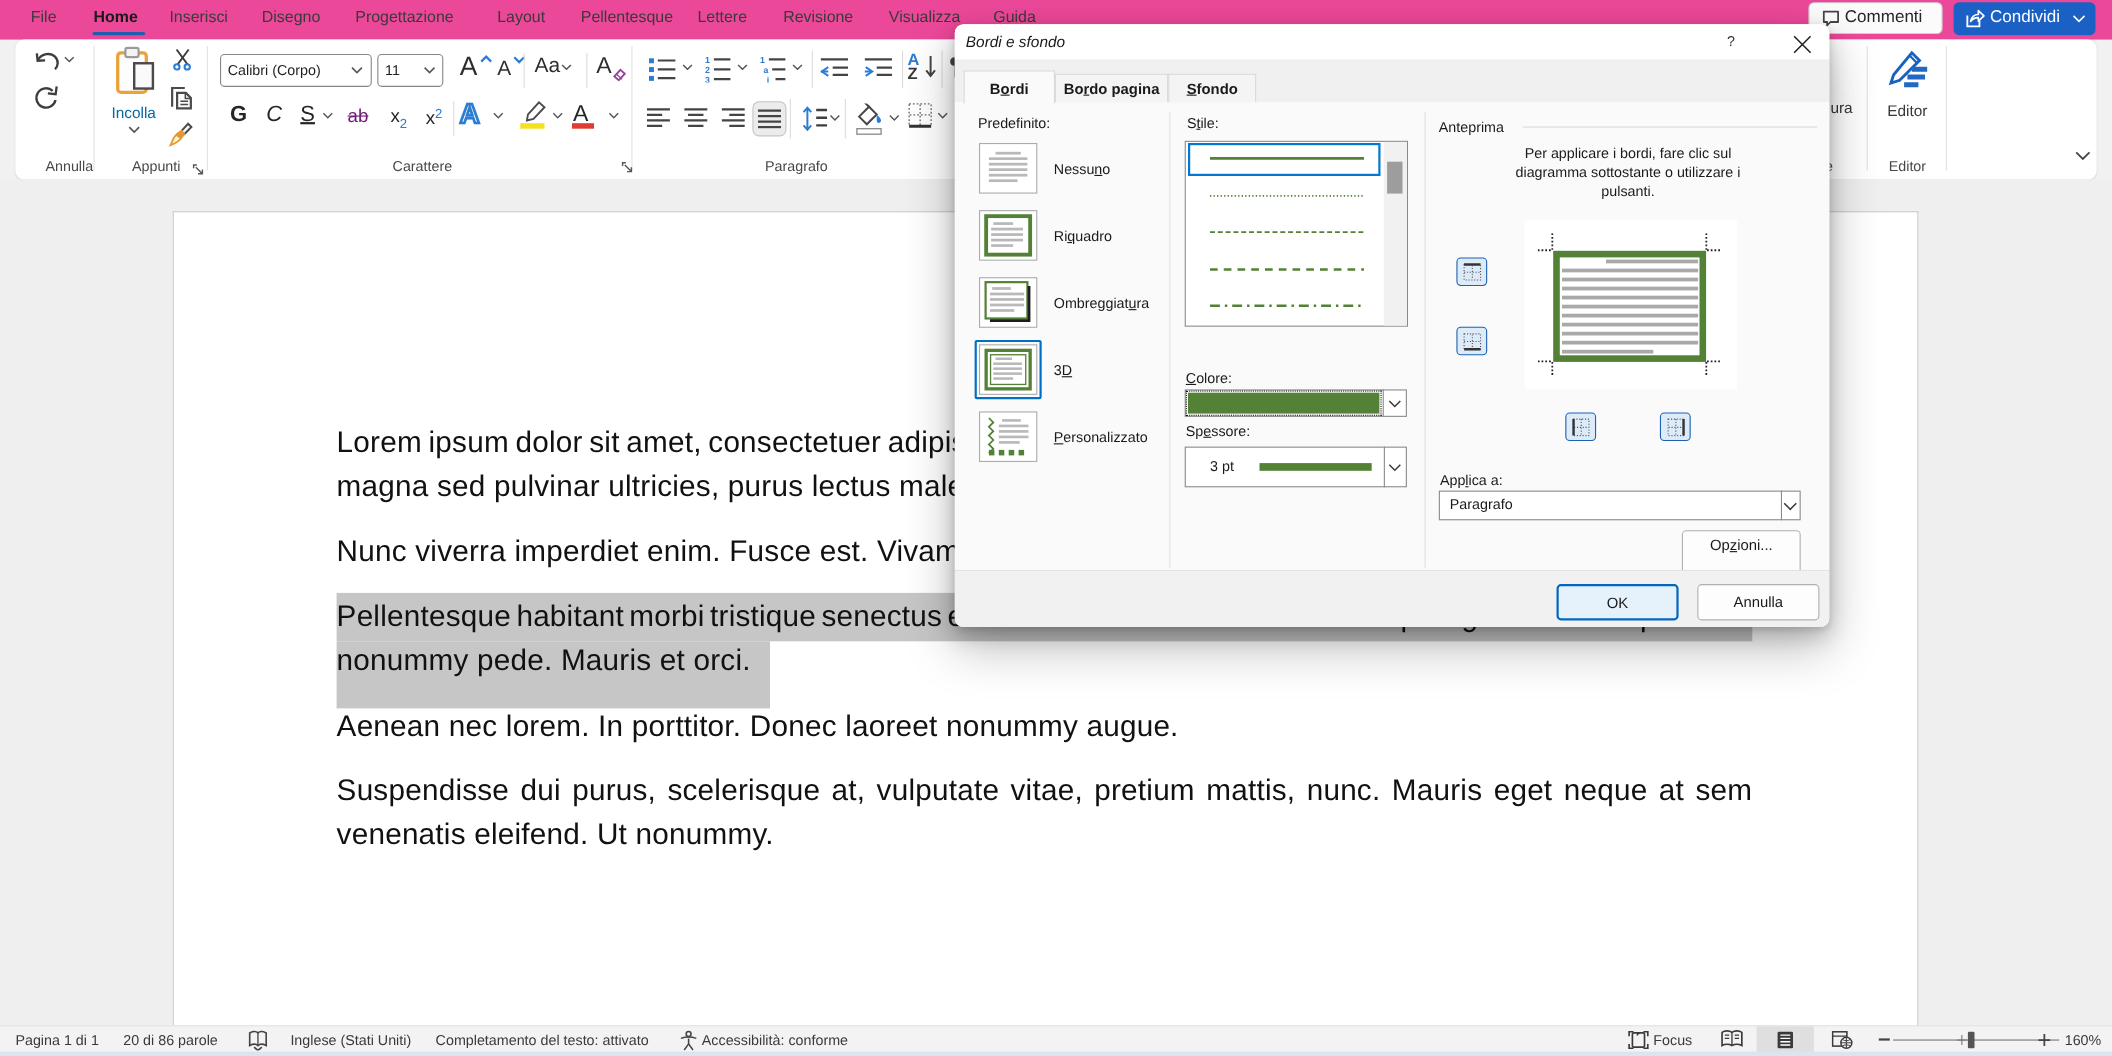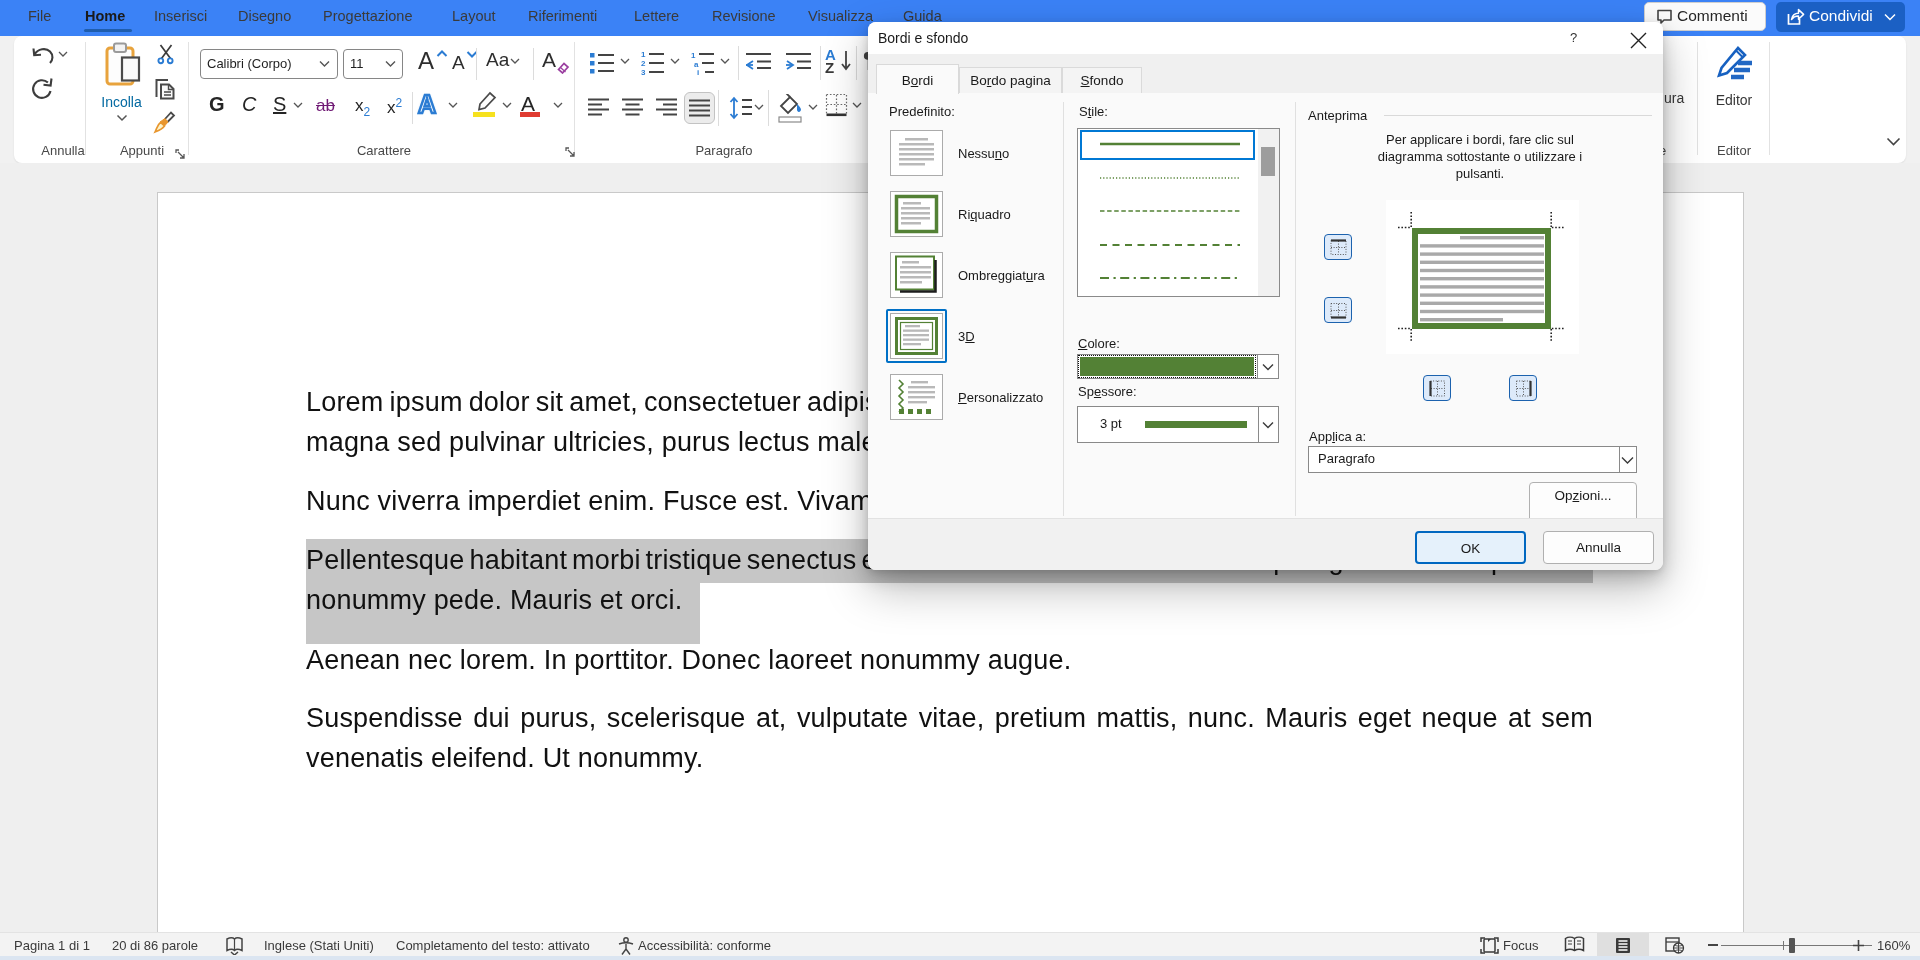--- a/index.html
+++ b/index.html
@@ -1,18 +1,18 @@
 <!DOCTYPE html>
 <html><head><meta charset="utf-8">
 <style>
   html,body{margin:0;padding:0;width:1920px;height:960px;overflow:hidden;
     font-family:"Liberation Sans",sans-serif;background:#f1f1f1;}
   .abs{position:absolute;}
   
-  #tabrow{position:absolute;left:0;top:0;width:1920px;height:36px;background:#3b82f6;}
+  #tabrow{position:absolute;left:0;top:0;width:1920px;height:36px;background:#ec4899;}
   .tab{position:absolute;top:8px;font-size:14.5px;color:#3a3a3a;white-space:nowrap;}
   .tab.active{color:#1a1a1a;font-weight:700;}
   #homeline{position:absolute;left:84px;top:29px;width:48px;height:3px;background:#1f5dad;border-radius:2px;}
   
   #commenti{position:absolute;left:1644px;top:2px;width:122px;height:29px;background:#fbfbfb;
      border:1px solid #cfcfcf;border-radius:5px;box-sizing:border-box;}
   #condividi{position:absolute;left:1776px;top:2px;width:129px;height:30px;background:#1b60c4;
      border-radius:5px;box-sizing:border-box;}
   
   #ribbon{position:absolute;left:14px;top:36px;width:1892px;height:127px;background:#ffffff;
@@ -28,42 +28,42 @@
   
   #statusbar{position:absolute;left:0;top:932px;width:1920px;height:24px;background:#f3f3f3;
      border-top:1px solid #e3e3e3;box-sizing:border-box;}
   .sbtext{position:absolute;top:5px;font-size:13px;color:#3a3a3a;white-space:nowrap;}
   #bluestrip{position:absolute;left:0;top:956px;width:1920px;height:4px;background:#dbe5f1;}
   
   #dlg{position:absolute;left:868px;top:22px;width:795px;height:548px;background:#fafafa;
      border-radius:8px;box-shadow:0 18px 45px rgba(0,0,0,0.27),0 8px 18px rgba(0,0,0,0.16),0 2px 6px rgba(0,0,0,0.10);}
   #dlgtitle{position:absolute;left:0;top:0;width:100%;height:32px;background:#ffffff;border-radius:8px 8px 0 0;}
   #dlgtabstrip{position:absolute;left:0;top:32px;width:100%;height:39px;background:#f0f0f0;}
-  .dtab{position:absolute;box-sizing:border-box;font-size:13.5px;color:#1a1a1a;text-align:center;}
+  .dtab{position:absolute;box-sizing:border-box;font-size:13.5px;color:#1a1a1a;text-align:center;font-weight:bold;}
   #dlgbody{position:absolute;left:0;top:71px;width:100%;height:425px;background:#fafafa;}
   #dlgfooter{position:absolute;left:0;top:496px;width:100%;height:52px;background:#f1f1f1;
      border-top:1px solid #e2e2e2;border-radius:0 0 8px 8px;box-sizing:border-box;}
   .dlabel{font-size:13px;color:#1a1a1a;white-space:nowrap;position:absolute;}
   .combo{position:absolute;background:#ffffff;border:1px solid #898989;box-sizing:border-box;}
   .btn{position:absolute;background:#fdfdfd;border:1px solid #b0b0b0;border-radius:4px;box-sizing:border-box;
        font-size:13.5px;color:#1a1a1a;text-align:center;}
   .picon{position:absolute;width:53px;height:46px;background:#ffffff;border:1px solid #ababab;box-sizing:border-box;}
   .pbtn{position:absolute;width:28px;height:26px;background:#ddeafa;border:1px solid #1c62ae;border-radius:4px;
         box-sizing:border-box;display:flex;align-items:center;justify-content:center;}
 </style></head>
 <body>
 
 <div id="tabrow">
   <span class="tab" style="left:28px">File</span>
   <span class="tab active" style="left:85px">Home</span>
   <span class="tab" style="left:154px">Inserisci</span>
   <span class="tab" style="left:238px">Disegno</span>
   <span class="tab" style="left:323px">Progettazione</span>
   <span class="tab" style="left:452px">Layout</span>
-  <span class="tab" style="left:528px">Riferimenti</span>
+  <span class="tab" style="left:528px">Pellentesque</span>
   <span class="tab" style="left:634px">Lettere</span>
   <span class="tab" style="left:712px">Revisione</span>
   <span class="tab" style="left:808px">Visualizza</span>
   <span class="tab" style="left:903px">Guida</span>
   <div id="homeline"></div>
   <div id="commenti"></div>
   <svg class="abs" style="left:1656px;top:8px" width="17" height="17">
     <path d="M2 2.5 H15 V12 H8 L5 15 V12 H2 Z" fill="none" stroke="#444" stroke-width="1.6" stroke-linejoin="round"></path>
   </svg>
   <div class="abs" style="left:1677px;top:7px;font-size:15.5px;color:#262626;">Commenti</div>
@@ -379,21 +379,21 @@
   <div class="abs" style="left:1789px;top:5px;width:6px;height:15px;background:#555;border-radius:1px;"></div>
   <svg class="abs" style="left:1853px;top:7px" width="11" height="11">
       <path d="M5.5 0 V11 M0 5.5 H11" stroke="#444" stroke-width="1.6"></path>
     </svg>
   <span class="sbtext" style="left:1877px">160%</span>
 </div>
 <div id="bluestrip"></div>
 
 <div id="dlg">
   <div id="dlgtitle"></div>
-  <div class="dlabel" style="left:10px;top:8px;font-size:14px;">Bordi e sfondo</div>
+  <div class="dlabel" style="left:10px;top:8px;font-size:14px;font-style:italic;">Bordi e sfondo</div>
   <div class="dlabel" style="left:702px;top:8px;color:#333;">?</div>
   <svg class="abs" style="left:762px;top:10px" width="17" height="17">
       <path d="M1 1L16 16M16 1L1 16" stroke="#222" stroke-width="1.4"></path>
     </svg>
   <div id="dlgtabstrip"></div>
   <div id="dlgbody"></div>
   <div class="dtab" style="left:91px;top:45px;width:103px;height:26px;background:#f4f4f4;border:1px solid #dadada;border-bottom:none;padding-top:5px;">Bo<u>r</u>do pagina</div>
   <div class="dtab" style="left:194px;top:45px;width:80px;height:26px;background:#f4f4f4;border:1px solid #dadada;border-bottom:none;padding-top:5px;"><u>S</u>fondo</div>
   <div class="dtab" style="left:8px;top:42px;width:83px;height:30px;background:#fafafa;border:1px solid #d9d9d9;border-bottom:none;padding-top:8px;z-index:3;">B<u>o</u>rdi</div>
 

